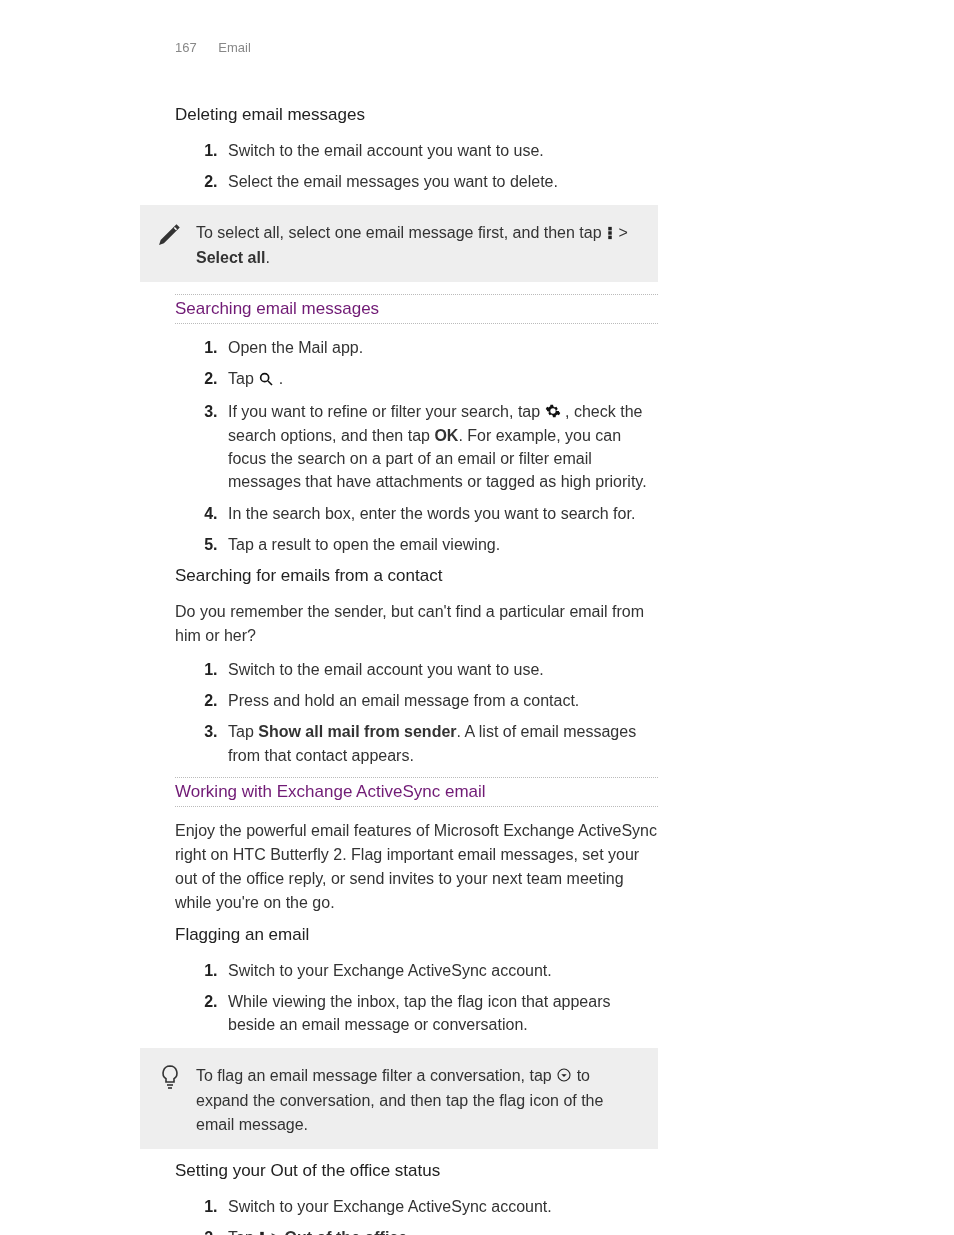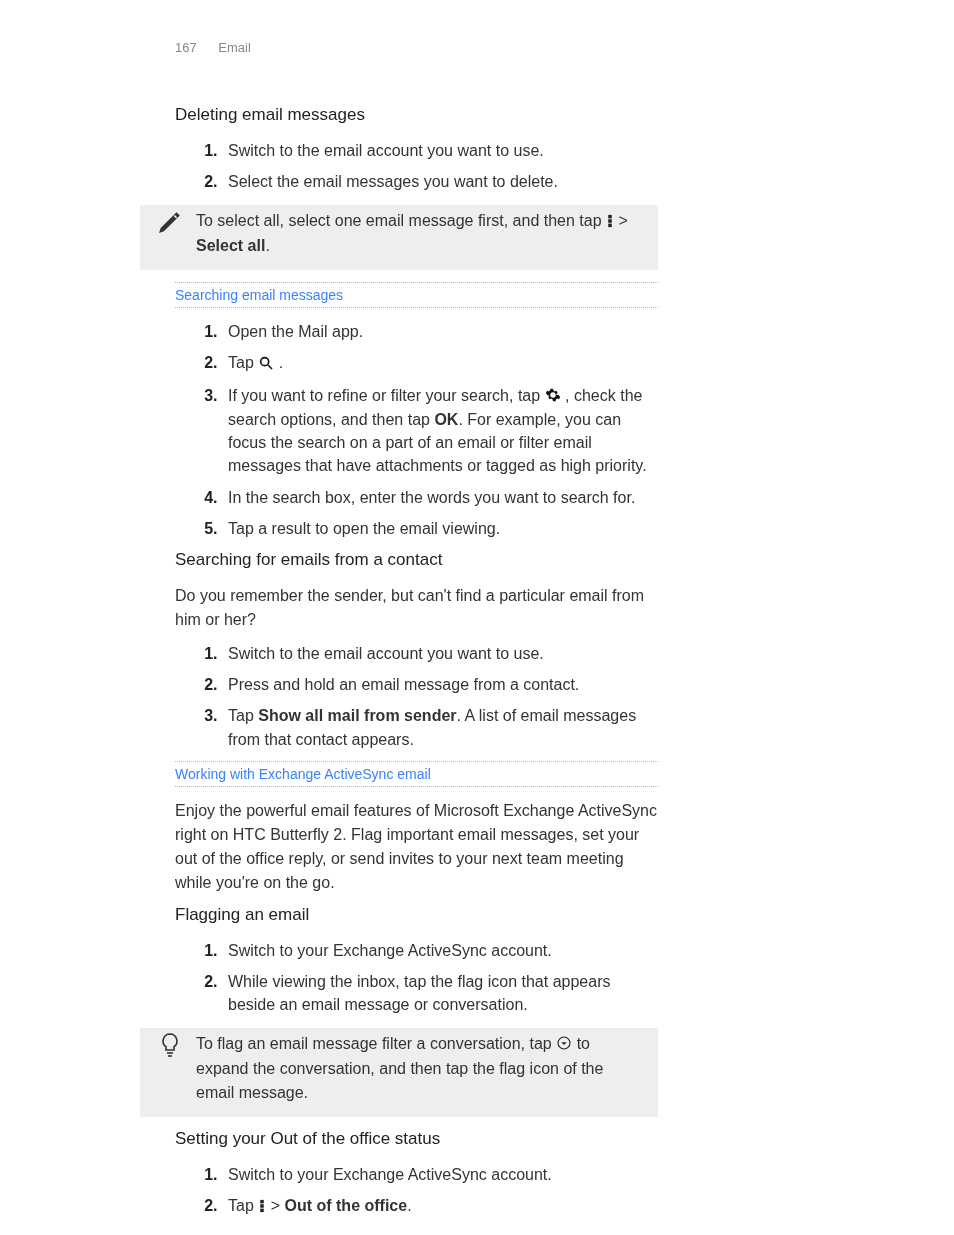--- a/index.html
+++ b/index.html
@@ -24,22 +24,22 @@
     margin-left: 65px;
   }
   .header-line .pnum { margin-right: 18px; }
   .sec-title {
     font-size: 17px;
     font-weight: 500;
     color: #222;
     margin: 2px 0 14px 65px;
   }
   .green-title {
-    color: #3b82f6;
-    font-size: 14px;
+    color: #701a75;
+    font-size: 17px;
     font-weight: 400;
     margin: 10px 0 6px 65px;
   }
   .dotted-top { border-top: 1px dotted #bbb; padding-top: 4px; }
   .dotted-bottom { border-bottom: 1px dotted #bbb; padding-bottom: 4px; margin-bottom: 12px;}
   ol {
     list-style: decimal;
     margin: 0 0 10px 90px;
     padding-left: 22px;
   }
@@ -49,21 +49,21 @@
     padding-left: 6px;
   }
   ol li::marker { font-weight: 600; color: #222; }
   p.body {
     margin: 0 0 10px 65px;
     line-height: 1.5;
   }
   .note-box {
     background: #eee;
     margin: 12px 0 12px 30px;
-    padding: 4px 14px 12px 14px;
+    padding: 16px 14px 12px 14px;
     display: flex;
     align-items: flex-start;
     line-height: 1.5;
   }
   .note-icon {
     flex: 0 0 32px;
     display: flex;
     justify-content: center;
     align-items: flex-start;
     margin-right: 10px;

